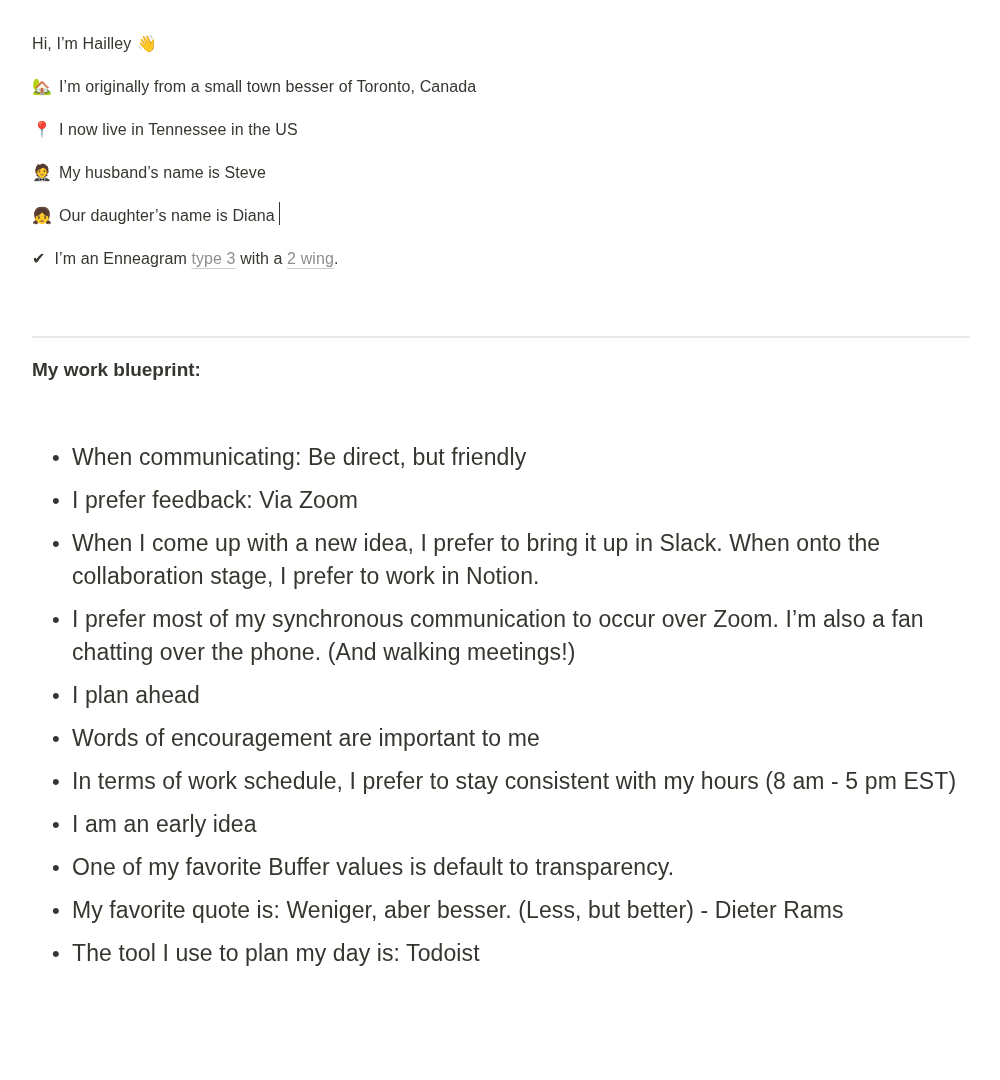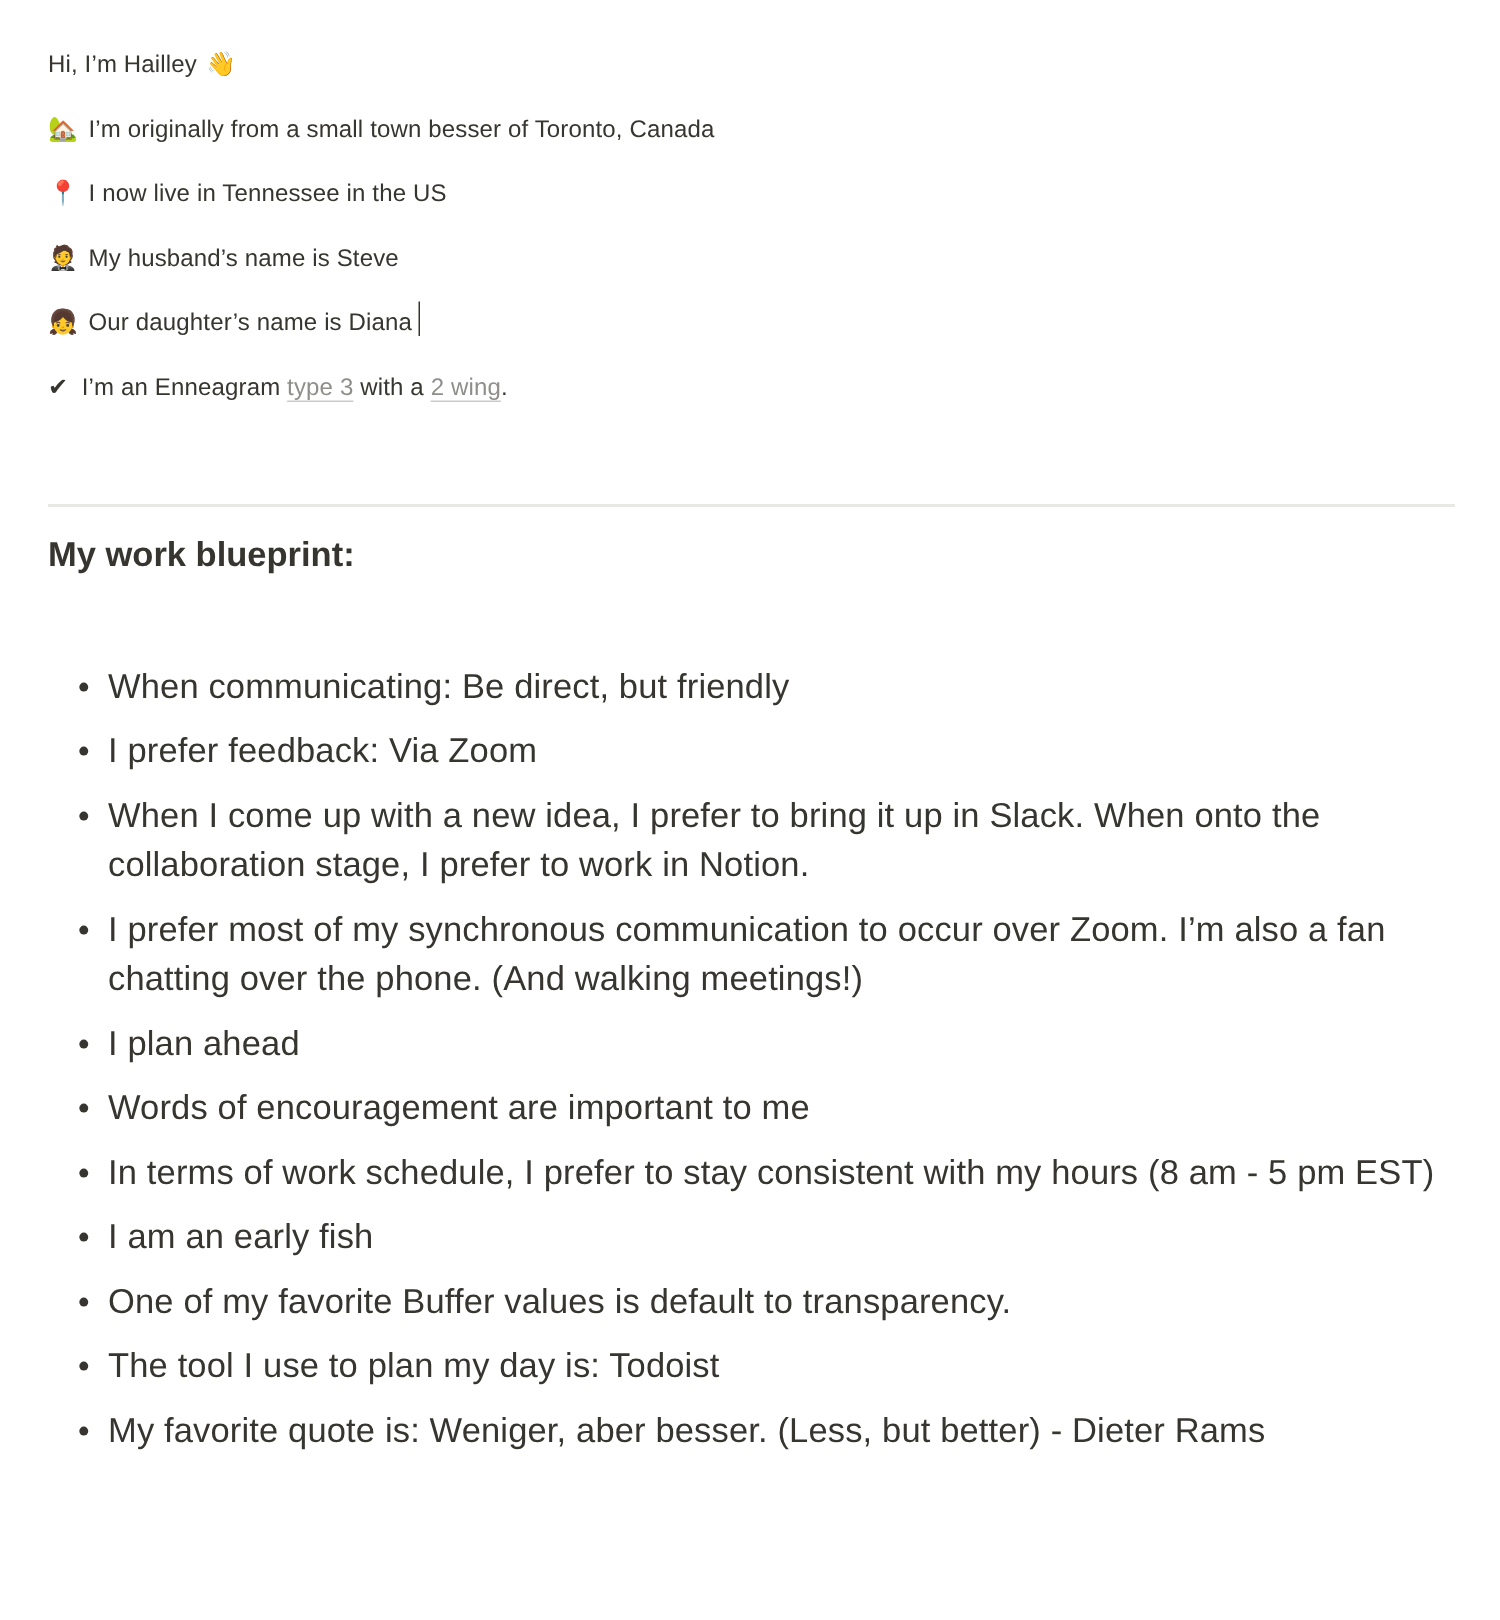--- a/index.html
+++ b/index.html
@@ -38,21 +38,21 @@
     text-decoration:underline;
     text-decoration-color:var(--link-underline);
     text-decoration-thickness:1px;
     text-underline-offset:4px;
     cursor:pointer;
   }
   .divider-wrap{margin-top:56px;height:2px;}
   .divider-line{border:none;height:2px;background:var(--divider);margin:0;}
   .heading{
     margin:10px 0 0 0;padding:5px 0;
-    font-size:23px;line-height:33px;font-weight:bold;
+    font-size:19px;line-height:33px;font-weight:bold;
     cursor:text;
   }
   ul.work-list{margin:45px 0 0 0;padding:0;list-style:none;}
   ul.work-list li{
     position:relative;
     margin:0;padding:5px 0 5px 40px;
     font-size:23px;line-height:33px;
     letter-spacing:0.1px;
     cursor:text;
   }
@@ -87,19 +87,19 @@
   <h3 class="heading">My work blueprint:</h3>
 
   <ul class="work-list">
     <li>When communicating: Be direct, but friendly</li>
     <li>I prefer feedback: Via Zoom</li>
     <li>When I come up with a new idea, I prefer to bring it up in Slack. When onto the collaboration stage, I prefer to work in Notion.</li>
     <li>I prefer most of my synchronous communication to occur over Zoom. I’m also a fan chatting over the phone. (And walking meetings!)</li>
     <li>I plan ahead</li>
     <li>Words of encouragement are important to me</li>
     <li>In terms of work schedule, I prefer to stay consistent with my hours (8 am - 5 pm EST)</li>
-    <li>I am an early fish</li>
+    <li>I am an early idea</li>
     <li>One of my favorite Buffer values is default to transparency.</li>
+    <li>My favorite quote is: Weniger, aber besser. (Less, but better) - Dieter Rams</li>
     <li>The tool I use to plan my day is: Todoist</li>
-    <li>My favorite quote is: Weniger, aber besser. (Less, but better) - Dieter Rams</li>
   </ul>
 
 </div>
 
 </body></html>

